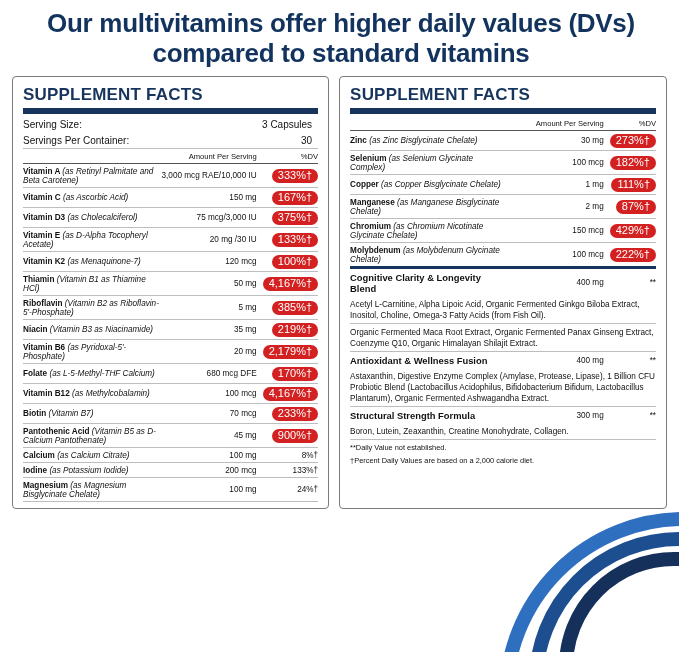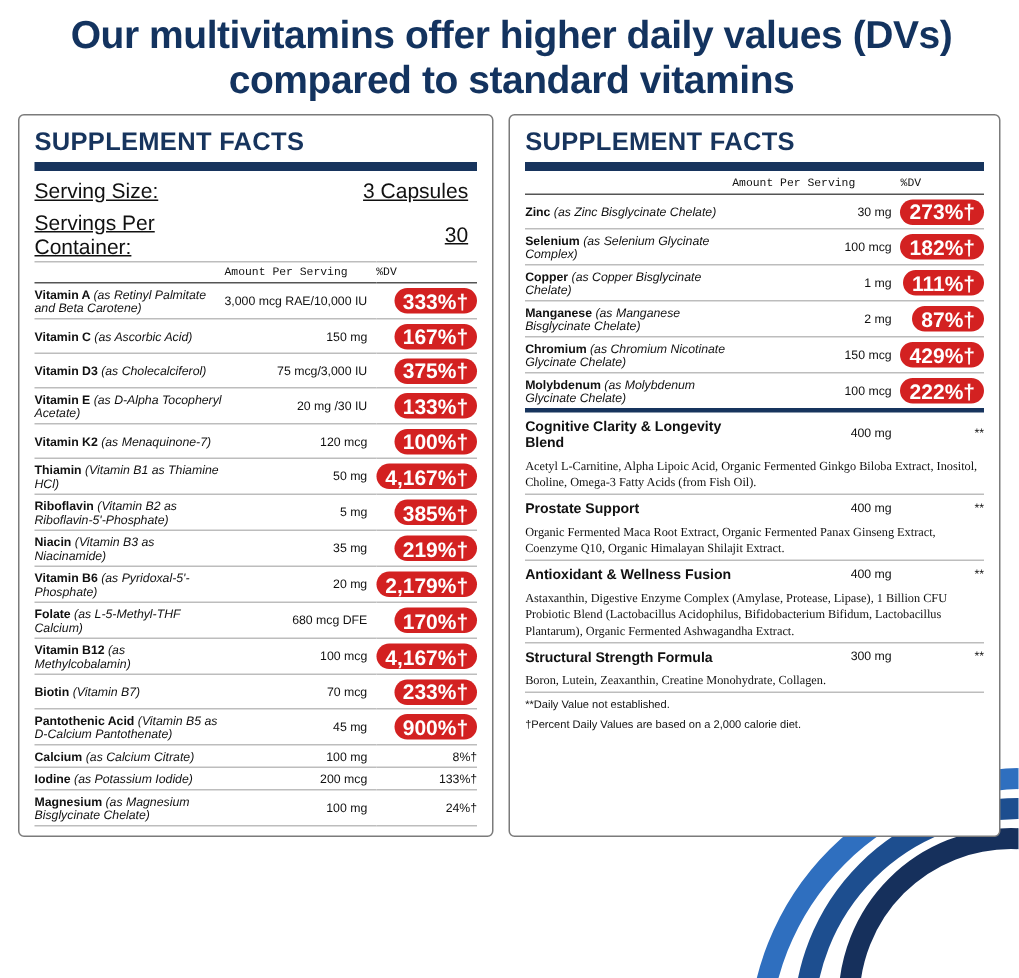--- a/index.html
+++ b/index.html
@@ -70,43 +70,43 @@
     vertical-align: middle;
   }
   .rule-thin td { border-bottom: 1px solid #bdbdbd; }
   .rule-med td { border-bottom: 1px solid #555; }
   .rule-thick td { border-bottom: 3px solid #17345d; }
 
   .nm { font-weight:bold; }
   .nm .sub { font-weight:normal; font-style:italic; }
   .amt { text-align:right; white-space:nowrap; padding-right:6px !important; }
   .dv  { text-align:right; width:46px; white-space:nowrap; }
-  .hdr { font-size:7.6px; text-align:left; font-weight:normal;font-family:Liberation Mono, monospace; }
+  .hdr { font-size:7.6px; text-align:right; font-weight:normal; }
 
   .pill {
     display:inline-block;
     background:#d32121;
     color:#fff;
-    font-weight:bold;
-    font-size:14px;
+    font-weight:normal;
+    font-size:11px;
     border-radius:9px;
     padding:1.5px 6px;
     line-height:1;
     min-width:34px;
     text-align:center;
   }
   .plain-dv { font-size:8.2px; }
 
   .blend-name { font-weight:bold; font-size:9.4px; color:#111;margin-top:15px; }
-  .blend-desc { font-size:8.2px; line-height:11px;font-family:Liberation Serif, serif; }
+  .blend-desc { font-size:8.2px; line-height:11px; }
   .stars { text-align:right; font-size:8.2px; }
 
   .footnote { font-size:7.4px; line-height:10px; padding-top:3px; color:#111; }
 
-  .serving td { font-size:14px;text-decoration:underline; }
+  .serving td { font-size:10px; }
 </style>
 </head>
 <body>
 
 <div class="arc arc3"></div>
 <div class="arc arc2"></div>
 <div class="arc arc1"></div>
 
 <div class="headline">Our multivitamins offer higher daily values (DVs) compared to standard vitamins</div>
 
@@ -257,25 +257,20 @@
 
         <tr>
           <td class="blend-name">Cognitive Clarity &amp; Longevity Blend</td>
           <td class="amt">400 mg</td>
           <td class="dv stars">**</td>
         </tr>
         <tr class="rule-thin">
           <td class="blend-desc" colspan="3">Acetyl L-Carnitine, Alpha Lipoic Acid, Organic Fermented Ginkgo Biloba Extract, Inositol, Choline, Omega-3 Fatty Acids (from Fish Oil).</td>
         </tr>
 
-        <tr>
-          <td class="blend-name">Prostate Support</td>
-          <td class="amt">400 mg</td>
-          <td class="dv stars">**</td>
-        </tr>
         <tr class="rule-thin">
           <td class="blend-desc" colspan="3">Organic Fermented Maca Root Extract, Organic Fermented Panax Ginseng Extract, Coenzyme Q10, Organic Himalayan Shilajit Extract.</td>
         </tr>
 
         <tr>
           <td class="blend-name">Antioxidant &amp; Wellness Fusion</td>
           <td class="amt">400 mg</td>
           <td class="dv stars">**</td>
         </tr>
         <tr class="rule-thin">

